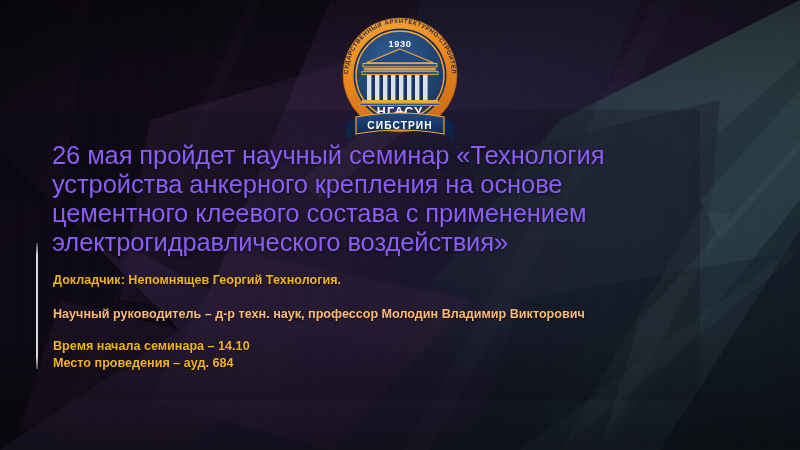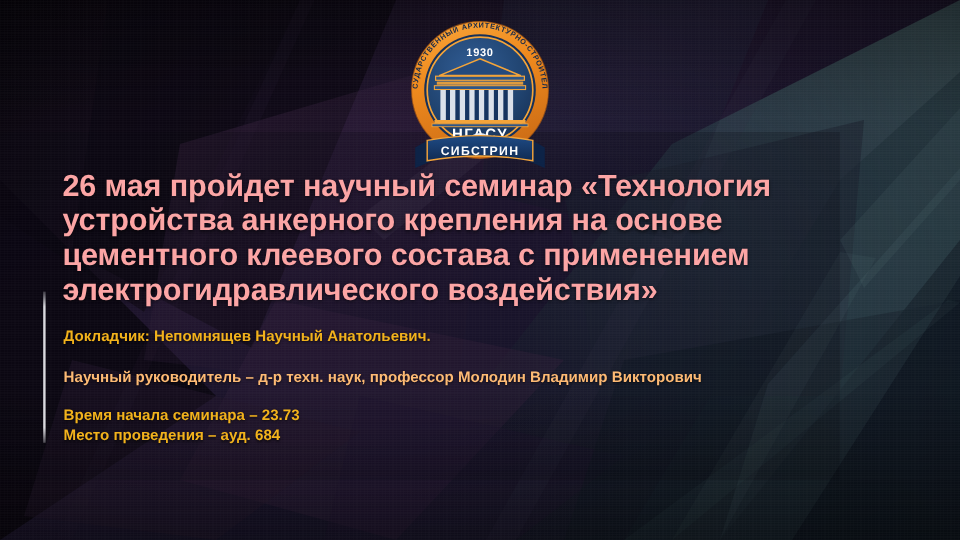--- a/index.html
+++ b/index.html
@@ -67,22 +67,22 @@
   }
 
   #headline {
     position: absolute;
     left: 52px;
     top: 141px;
     width: 640px;
     margin: 0;
     font-size: 25.5px;
     line-height: 29px;
-    font-weight: bold;
-    color: #fca5a5;
+    font-weight: normal;
+    color: #8b5cf6;
     letter-spacing: -0.1px;
     text-shadow: 0 1px 3px rgba(0,0,0,.55);
   }
 
   #accent-rule {
     position: absolute;
     left: 36px;
     top: 243px;
     width: 2px;
     height: 126px;
@@ -275,23 +275,23 @@
       </g>
     </svg>
   </div>
 
   <div id="content">
 
     <h1 id="headline">26 мая пройдет научный семинар «Технология устройства анкерного крепления на основе цементного клеевого состава с применением электрогидравлического воздействия»</h1>
 
     <div id="accent-rule"></div>
 
-    <p class="meta-line meta-gold" id="speaker">Докладчик: Непомнящев Научный Анатольевич.</p>
+    <p class="meta-line meta-gold" id="speaker">Докладчик: Непомнящев Георгий Технология.</p>
 
     <p class="meta-line meta-white" id="supervisor">Научный руководитель – д-р техн. наук, профессор Молодин Владимир Викторович</p>
 
-    <p class="meta-line meta-gold" id="time-line">Время начала семинара – 23.73</p>
+    <p class="meta-line meta-gold" id="time-line">Время начала семинара – 14.10</p>
 
     <p class="meta-line meta-gold" id="place-line">Место проведения – ауд. 684</p>
 
   </div>
 
 </div>
 
 </body></html>

